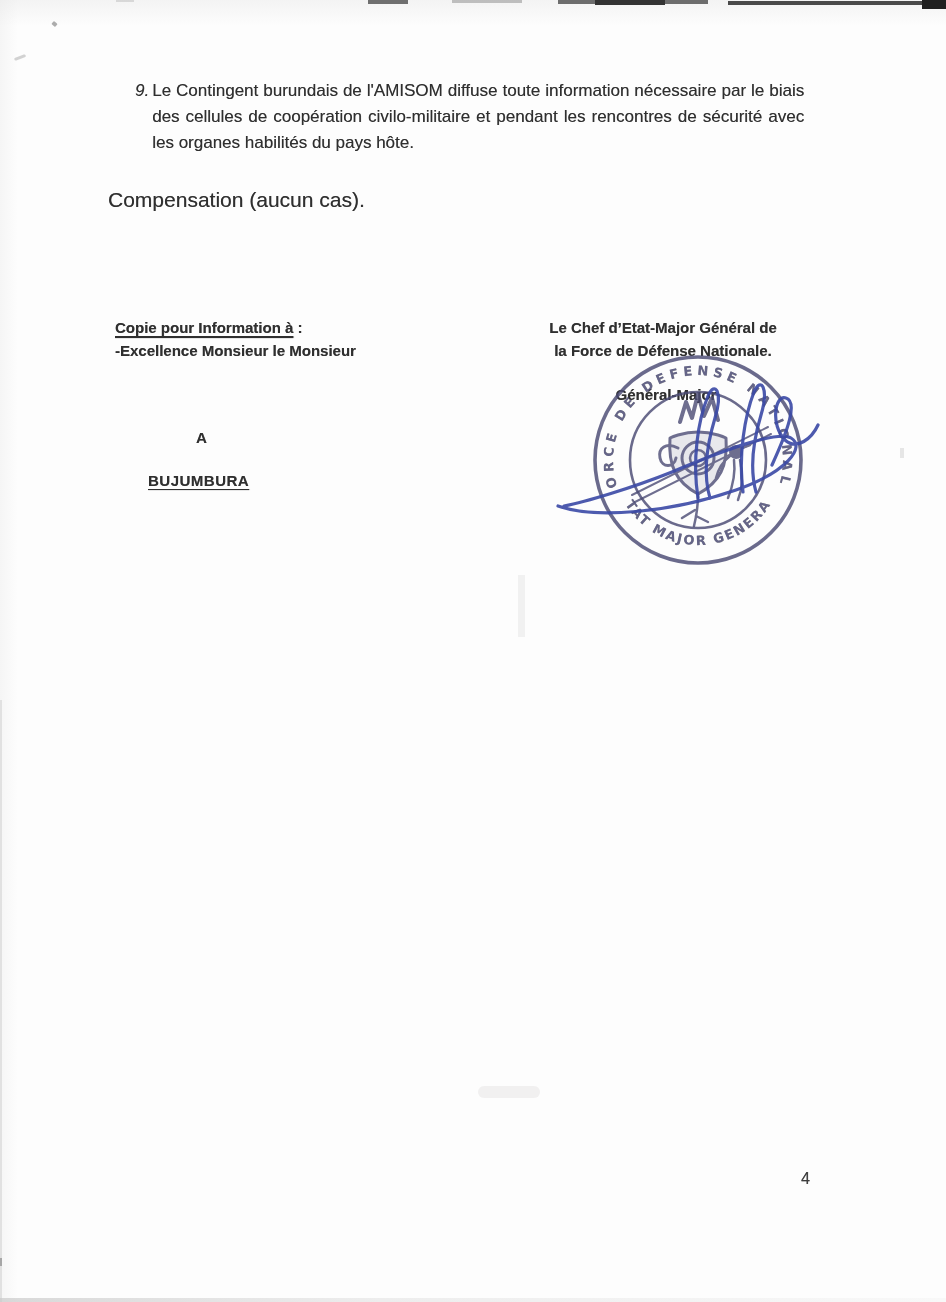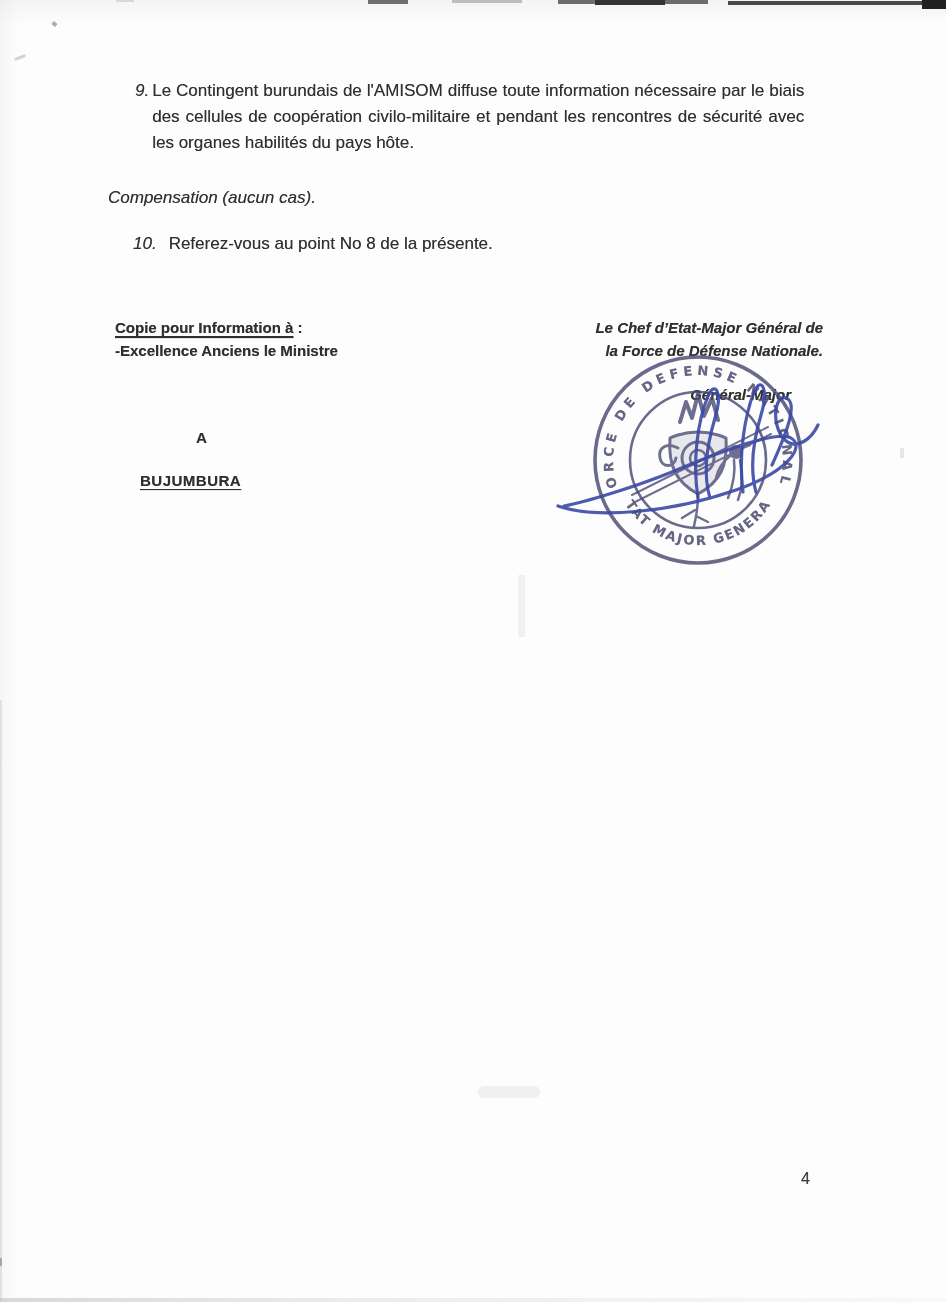--- a/index.html
+++ b/index.html
@@ -18,25 +18,25 @@
       linear-gradient(90deg, rgba(228,228,228,.30) 0px, rgba(253,253,253,0) 18px),
       #fdfdfd;
     text-shadow: 0.2px 0.2px 0.5px rgba(47,47,47,0.55);
   }
   .abs { position: absolute; }
   .body-text { font-size: 17px; line-height: 26px; }
   .num { font-style: italic; }
   .list-item { display: flex; }
   .item9 .txt { width: 652px; text-align: justify; margin-left: 3px; }
   .item10 .txt { margin-left: 12px; white-space: nowrap; }
-  .italic-note { font-style: italic; font-size: 17px; }
+  .italic-note { font-size: 21px; }
   .bold-block { font-weight: bold; font-size: 15px; line-height: 23px; }
   .uline { text-decoration: underline; text-decoration-thickness: 2px; text-underline-offset: 3px; }
   .indent1 { padding-left: 5px; }
-  .center { text-align: right; font-style: italic; }
+  .center { text-align: center; }
   .page-num { font-size: 16px; color: #3c3c3c; }
   
   .art { position: absolute; pointer-events: none; }
   .stamp-wrap { position: absolute; left: 540px; top: 330px; width: 300px; height: 260px; }
   svg text { font-family: "DejaVu Sans", sans-serif; }
 </style>
 </head>
 <body>
 
 <div class="page">
@@ -57,34 +57,30 @@
   <div class="art" style="left:0;top:1258px;width:2px;height:8px;background:#999;opacity:.8;"></div>
   <div class="art" style="left:0;top:1298px;width:946px;height:4px;background:linear-gradient(to right,#c9c9c9,#e6e6e6 40%,#f6f6f6);opacity:.7;"></div>
 
   <div class="abs list-item item9 body-text" style="left:135px; top:78px;">
     <span class="num">9.</span>
     <div class="txt">Le Contingent burundais de l'AMISOM diffuse toute information nécessaire par le biais des cellules de coopération civilo-militaire et pendant les rencontres de sécurité avec les organes habilités du pays hôte.</div>
   </div>
 
   <div class="abs italic-note" style="left:108px; top:188px;">Compensation (aucun cas).</div>
 
-  <div class="abs list-item item10 body-text" style="left:133px; top:231px;">
-    <span class="num">10.</span>
-    <div class="txt">Referez-vous au point No 8 de la présente.</div>
-  </div>
 
   <div class="abs bold-block" style="left:115px; top:316px;">
     <div>
       <span class="uline">Copie pour Information à</span><span> :</span>
     </div>
-    <div>-Excellence Anciens le Ministre</div>
+    <div>-Excellence Monsieur le Monsieur</div>
   </div>
 
   <div class="abs bold-block" style="left:196px; top:426px;">A</div>
-  <div class="abs bold-block uline" style="left:140px; top:469px; letter-spacing:.5px;text-decoration:underline;">BUJUMBURA</div>
+  <div class="abs bold-block uline" style="left:148px; top:469px; letter-spacing:.5px;text-decoration:underline;">BUJUMBURA</div>
 
   <div class="abs bold-block center" style="left:503px; top:316px; width:320px;">
     <div>Le Chef d’Etat-Major Général de</div>
     <div>la Force de Défense Nationale.</div>
   </div>
 
   <div class="abs bold-block center" style="left:541px; top:383px; width:250px;">
     <div>Général-Major</div>
   </div>
 

